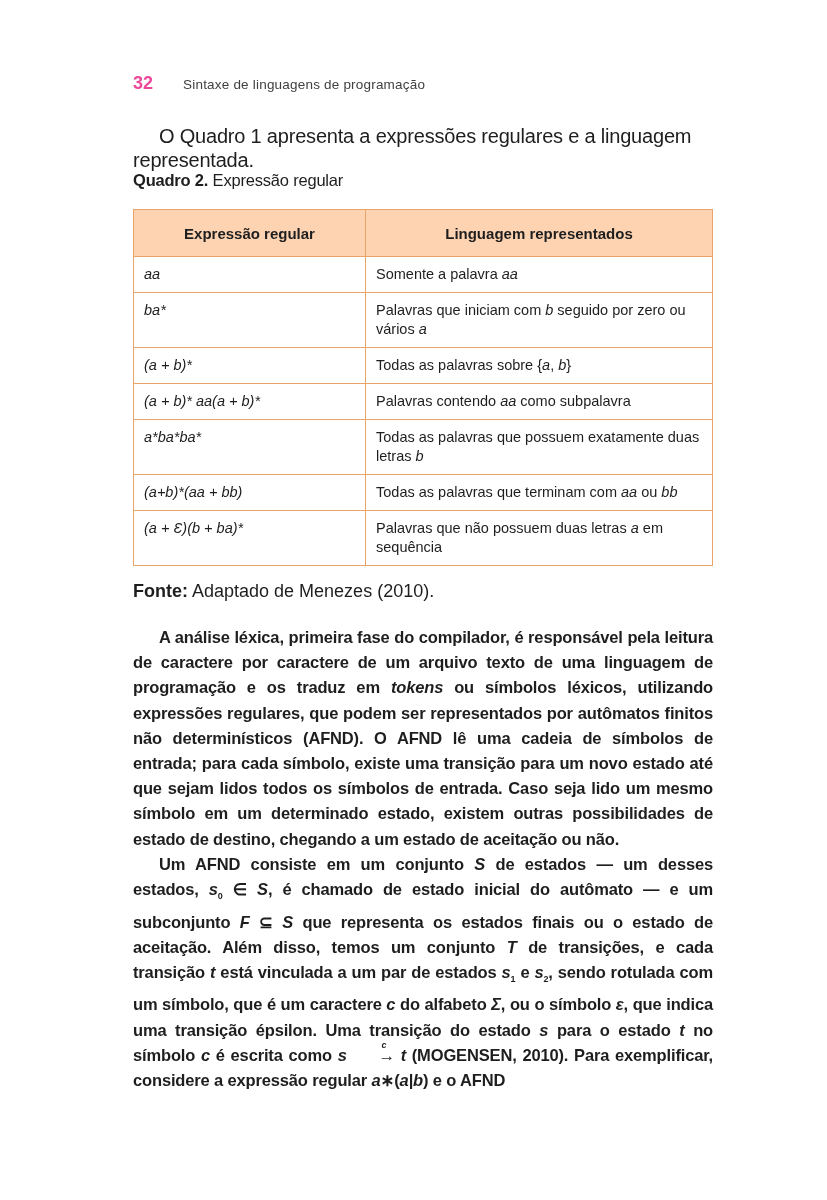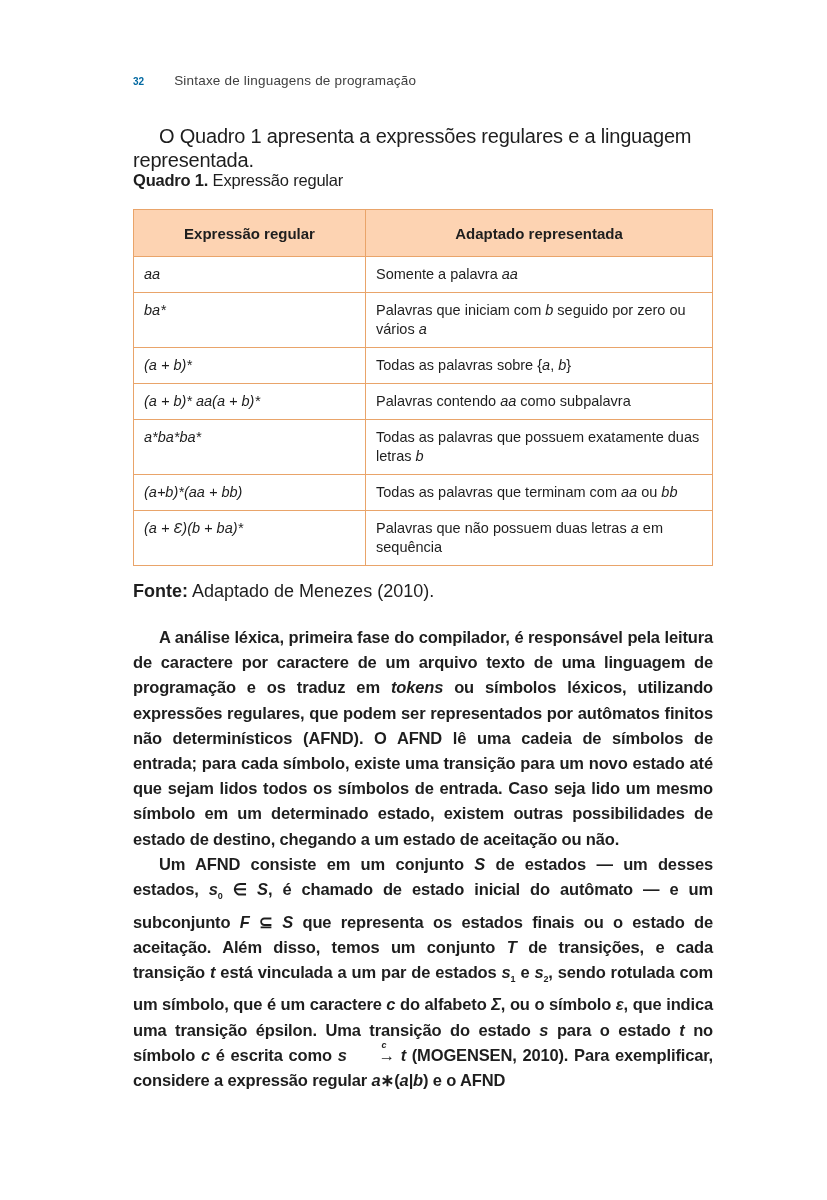--- a/index.html
+++ b/index.html
@@ -4,21 +4,21 @@
 <style>
   html, body { margin: 0; padding: 0; background: #ffffff; }
   body {
     width: 827px; height: 1200px; position: relative; overflow: hidden;
     font-family: "Liberation Sans", sans-serif; color: #1e1e1e;
   }
   .running-head {
     position: absolute; left: 133px; top: 73px;
     font-size: 13.5px; display: flex; align-items: baseline;
   }
-  .running-head .page-num { color: #0369a1; font-weight: bold; margin-right: 22px; font-size: 10px; }
+  .running-head .page-num { color: #ec4899; font-weight: bold; margin-right: 22px; font-size: 18px; }
   .running-head .chapter { color: #404040; letter-spacing: 0.2px; margin-left: 8px; }
 
   .intro {
     position: absolute; left: 133px; top: 124px; width: 580px;
     font-size: 20px; text-indent: 26px; line-height: 24px; letter-spacing: -0.2px;
   }
   .caption {
     position: absolute; left: 133px; top: 171px;
     font-size: 16.5px; letter-spacing: -0.2px;
   }
@@ -59,29 +59,29 @@
 <body>
 
 <div class="running-head">
   <span class="page-num">32</span>
   <span class="chapter">Sintaxe de linguagens de programação</span>
 </div>
 
 <div class="intro">O Quadro 1 apresenta a expressões regulares e a linguagem representada.</div>
 
 <div class="caption">
-  <b>Quadro 1.</b>
+  <b>Quadro 2.</b>
   <span>Expressão regular</span>
 </div>
 
 <table class="quadro">
   <thead>
     <tr>
       <th>Expressão regular</th>
-      <th>Adaptado representada</th>
+      <th>Linguagem representados</th>
     </tr>
   </thead>
   <tbody>
     <tr class="single">
       <td><span class="expr">aa</span></td>
       <td>Somente a palavra <i>aa</i></td>
     </tr>
     <tr class="double">
       <td><span class="expr">ba*</span></td>
       <td>Palavras que iniciam com <i>b</i> seguido por zero ou vários <i>a</i></td>

